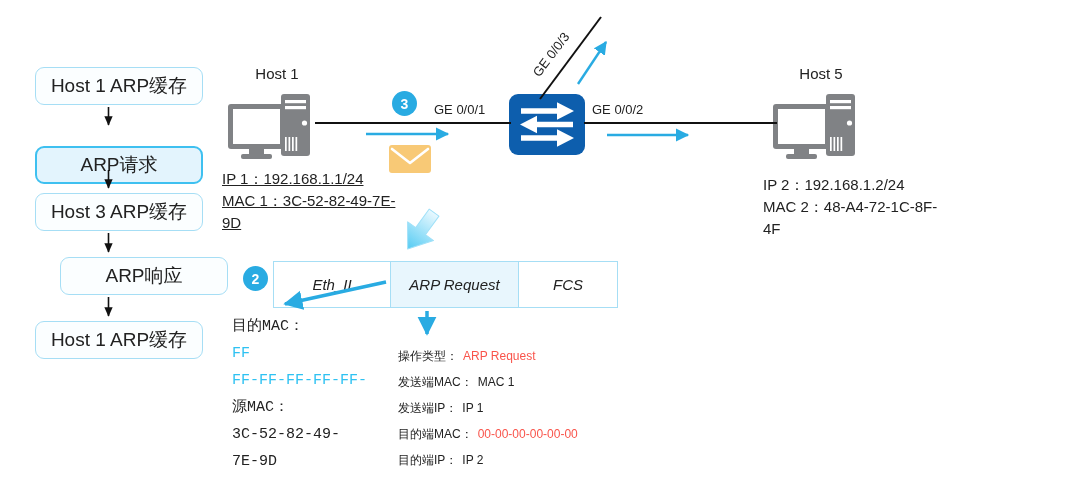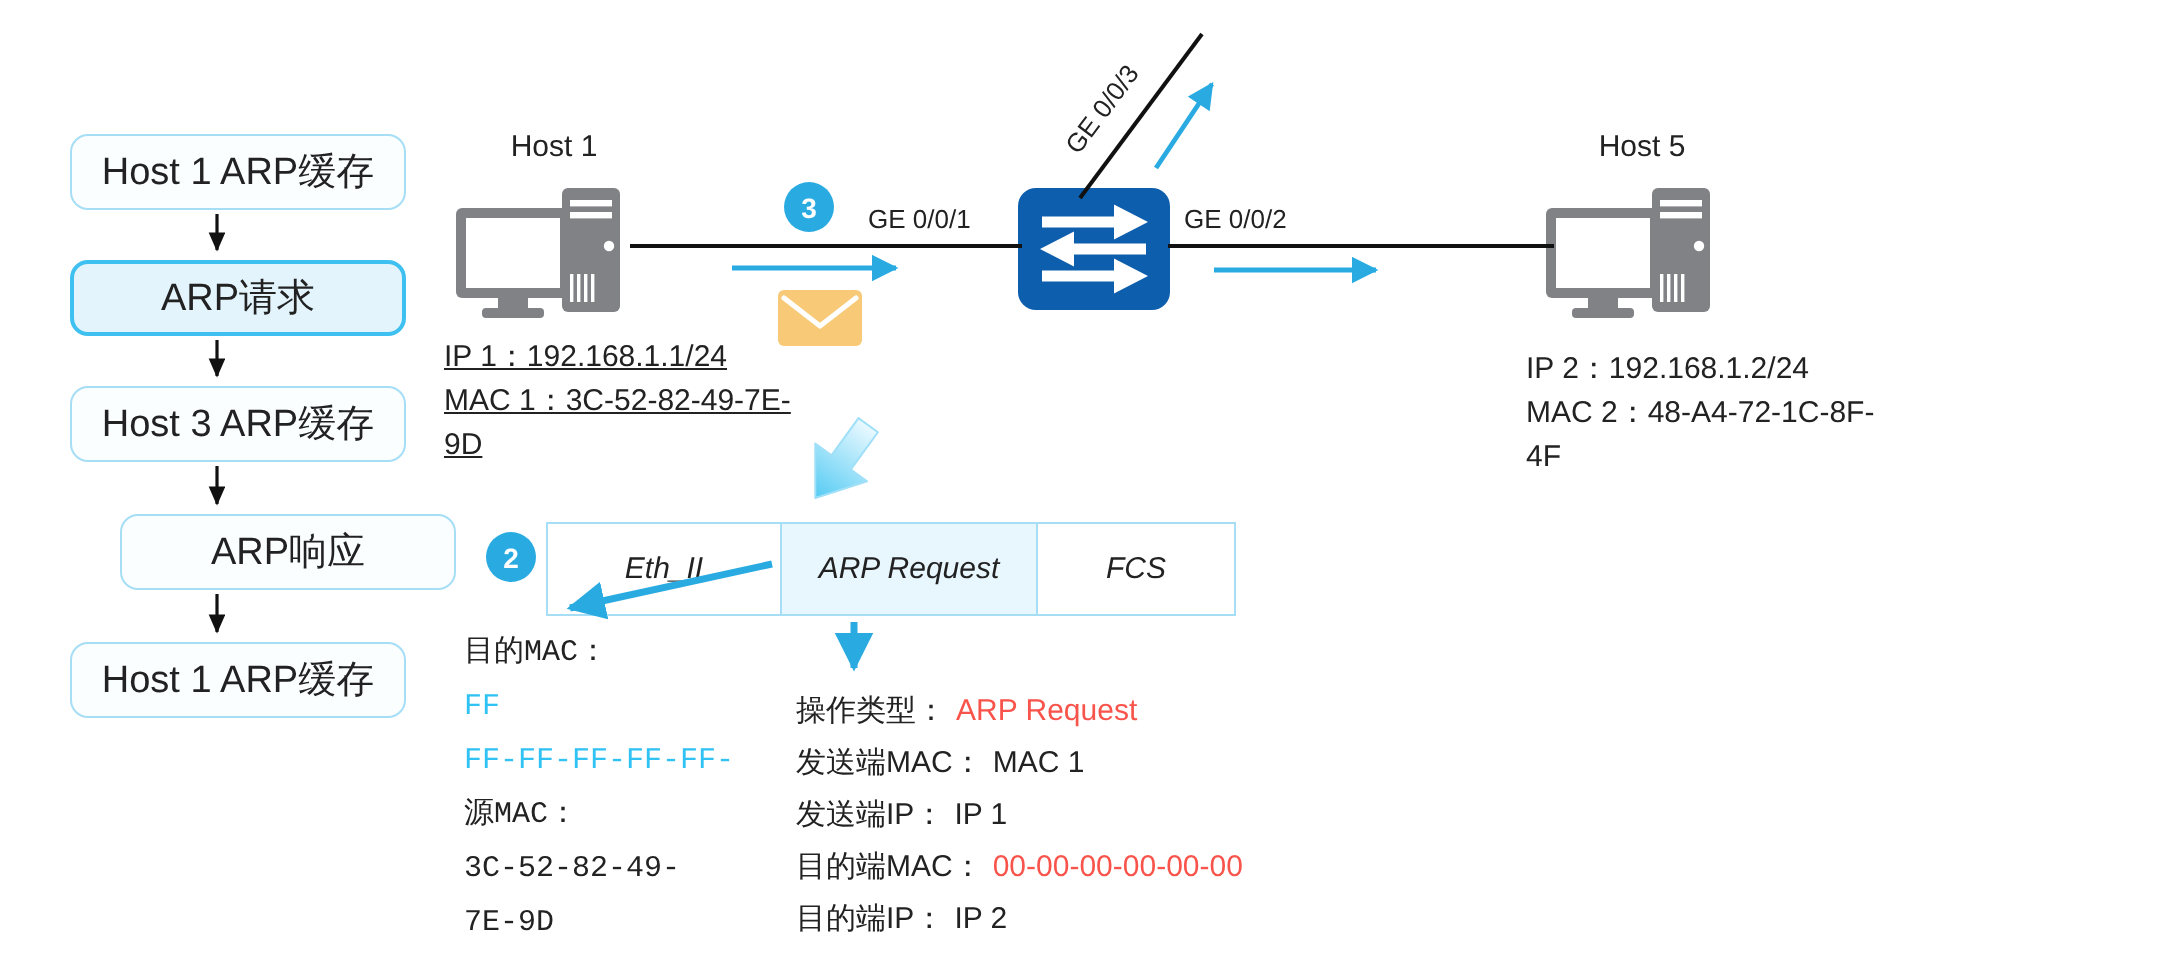--- a/index.html
+++ b/index.html
@@ -45,21 +45,21 @@
   .pkt-cell{
     box-sizing:border-box;display:flex;align-items:center;justify-content:center;
     font-size:15px;border-right:1.5px solid var(--box-border);font-style:italic;
   }
   .pkt-cell:last-child{border-right:none;}
   .pkt-eth{width:117px;}
   .pkt-arp{width:128px;background:var(--cell-fill);}
   .pkt-fcs{width:98px;}
   
   #eth-details{left:232px;top:313px;font-size:15px;line-height:27px;white-space:nowrap;z-index:2;font-family:Liberation Mono, monospace;}
-  #arp-details{left:398px;top:343px;font-size:15px;line-height:26px;white-space:nowrap;z-index:2;}
+  #arp-details{left:398px;top:343px;font-size:12px;line-height:26px;white-space:nowrap;z-index:2;}
   .detail-line{display:block;}
   .c-ink{color:var(--ink);}
   .c-cyan{color:var(--bright-cyan);}
   .c-red{color:var(--alert-red);}
   .val{margin-left:5px;}
   .big-arrow{left:395px;top:207px;transform:rotate(36deg);z-index:6;}
 </style>
 </head>
 <body>
 
@@ -87,21 +87,21 @@
     <line class="cyn" x1="366" y1="134" x2="448" y2="134" stroke-width="2.4" marker-end="url(#mk-cyan)"></line>
     <line class="cyn" x1="607" y1="135" x2="688" y2="135" stroke-width="2.4" marker-end="url(#mk-cyan)"></line>
     <line class="cyn" x1="578" y1="84" x2="606" y2="42" stroke-width="2.4" marker-end="url(#mk-cyan)"></line>
 
     <line class="cyn" x1="386" y1="282" x2="285" y2="304" stroke-width="3.5" marker-end="url(#mk-cyan)"></line>
     <line class="cyn" x1="427" y1="311" x2="427" y2="334" stroke-width="3.5" marker-end="url(#mk-cyan)"></line>
   </svg>
 
   <div id="flowchart">
       <div class="flow-box" style="top: 67px;">Host 1 ARP缓存</div>
-      <div class="flow-box active" style="top: 130px;">ARP请求</div>
+      <div class="flow-box active" style="top: 146px;">ARP请求</div>
       <div class="flow-box" style="top: 193px;">Host 3 ARP缓存</div>
       <div class="flow-box" style="top: 257px; margin-left: 25px;">ARP响应</div>
       <div class="flow-box" style="top: 321px;">Host 1 ARP缓存</div>
     </div>
 
   <div class="abs host-label" style="left:242px;top:65px;width:70px;">Host 1</div>
   <svg class="abs icon" style="left:228px;top:92px;" width="88" height="68" viewBox="0 0 88 68">
     <rect class="dev-gray" x="53" y="2" width="29" height="62" rx="3"></rect>
     <rect x="57" y="8" width="21" height="3.2" fill="#fff"></rect>
     <rect x="57" y="14" width="21" height="3.2" fill="#fff"></rect>

